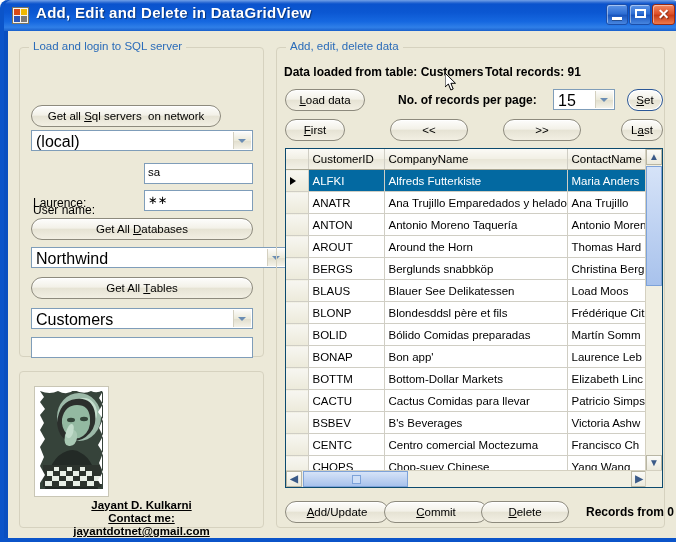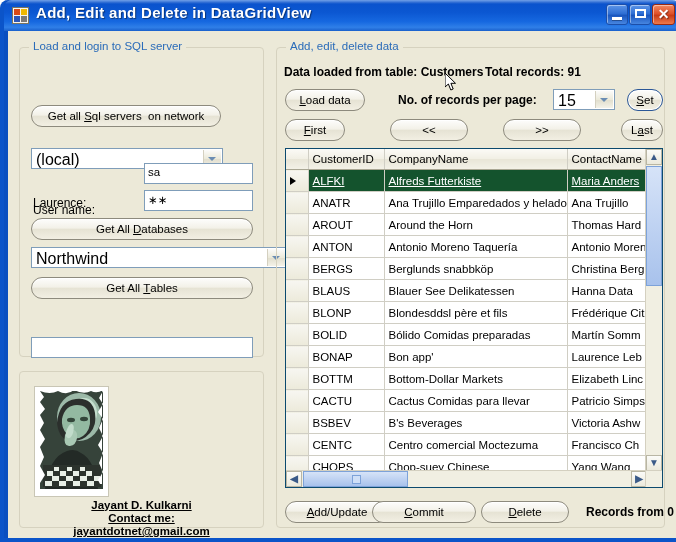--- a/index.html
+++ b/index.html
@@ -189,21 +189,21 @@
   .lbl {
     position: absolute;
     font-size: 12px;
     color: #000;
     white-space: nowrap;
   }
   .lbl-bold { font-weight: bold; }
 
   
   #btn-getservers { left: 23px; top: 74px;  width: 190px; height: 22px; line-height: 20px; }
-  #cmb-server     { left: 23px; top: 117px; width: 192px; height: 21px; }
+  #cmb-server     { left: 23px; top: 99px; width: 222px; height: 21px; }
   #lbl-user       { left: 25px; top: 137px; margin-top: 35px; }
   #txt-user       { left: 136px; top: 132px; width: 109px; height: 21px; }
   #lbl-pass       { left: 25px; top: 165px; }
   #txt-pass       { left: 136px; top: 159px; width: 109px; height: 21px; }
   #btn-getdbs     { left: 23px; top: 187px; width: 222px; height: 22px; line-height: 20px; }
   #cmb-db         { left: 23px; top: 216px; width: 256px; height: 21px; }
   #btn-gettables  { left: 23px; top: 246px; width: 222px; height: 22px; line-height: 20px; }
   #cmb-table      { left: 23px; top: 277px; width: 222px; height: 21px; }
   #txt-blank      { left: 23px; top: 306px; width: 222px; height: 21px; }
 
@@ -236,21 +236,21 @@
   #btn-loaddata   { left: 277px; top: 58px; width: 80px;  height: 22px; line-height: 20px; }
   #lbl-perpage    { left: 390px; top: 62px; }
   #cmb-perpage    { left: 545px; top: 58px; width: 62px;  height: 21px; }
   #btn-set        { left: 619px; top: 58px; width: 36px;  height: 22px; line-height: 20px; }
   #btn-first      { left: 277px; top: 88px; width: 60px;  height: 22px; line-height: 20px; }
   #btn-prev       { left: 382px; top: 88px; width: 78px;  height: 22px; line-height: 20px; }
   #btn-next       { left: 495px; top: 88px; width: 78px;  height: 22px; line-height: 20px; }
   #btn-last       { left: 613px; top: 88px; width: 42px;  height: 22px; line-height: 20px; }
 
   #btn-addupdate  { left: 277px; top: 470px; width: 104px; height: 22px; line-height: 20px; }
-  #btn-commit     { left: 364px; top: 470px; width: 104px; height: 22px; line-height: 20px; }
+  #btn-commit     { left: 376px; top: 470px; width: 104px; height: 22px; line-height: 20px; }
   #btn-delete     { left: 473px; top: 470px; width: 88px; height: 22px; line-height: 20px; }
   #lbl-range      { left: 578px; top: 474px; }
 
   
   #grid {
     position: absolute;
     left: 277px; top: 117px;
     width: 378px; height: 340px;
     box-sizing: border-box;
     border: 1px solid #0c4a6e;
@@ -304,21 +304,21 @@
     border-right: 1px solid #a9a693;
   }
   .rowarrow {
     display:inline-block;
     width:0;height:0;
     border-top:4px solid transparent;
     border-bottom:4px solid transparent;
     border-left:6px solid #000;
     vertical-align: middle;
   }
-  tr.selected td.datacell { background: #14532d; color: #ffffff; text-decoration: underline; }
+  tr.selected td.datacell { background: #0369a1; color: #ffffff; }
 
   
   .sb-v {
     position: absolute;
     right: 0; top: 0;
     width: 17px; height: 322px;
     background: #f1efe2;
     border-left: 1px solid #d4d0c0;
     box-sizing: border-box;
   }
@@ -419,20 +419,24 @@
 
     <div class="combo" id="cmb-db">
       <span class="cval">Northwind</span>
       <span class="carrow"></span>
     </div>
 
     <div class="btn" id="btn-gettables">
       <span>Get All <span class="u">T</span>ables</span>
     </div>
 
+    <div class="combo" id="cmb-table">
+      <span class="cval">Customers</span>
+      <span class="carrow"></span>
+    </div>
 
     <div class="txt" id="txt-blank"></div>
 
     <div class="groupbox" id="gb-about"></div>
 
     <div id="portrait">
       <svg width="73" height="109" viewBox="0 0 73 109" xmlns="http://www.w3.org/2000/svg">
         <rect x="0" y="0" width="73" height="109" fill="#ffffff"></rect>
         <g>
           <rect x="5" y="4" width="63" height="98" fill="#3d4a3f"></rect>
@@ -547,41 +551,41 @@
                 <td class="datacell">Maria Anders</td>
               </tr>
               <tr>
                 <td class="selcell"></td>
                 <td class="datacell">ANATR</td>
                 <td class="datacell">Ana Trujillo Emparedados y helados</td>
                 <td class="datacell">Ana Trujillo</td>
               </tr>
               <tr>
                 <td class="selcell"></td>
+                <td class="datacell">ANTON</td>
+                <td class="datacell">Antonio Moreno Taquería</td>
+                <td class="datacell">Antonio Moren</td>
+              </tr>
+              <tr>
+                <td class="selcell"></td>
                 <td class="datacell">AROUT</td>
                 <td class="datacell">Around the Horn</td>
                 <td class="datacell">Thomas Hard</td>
               </tr>
               <tr>
                 <td class="selcell"></td>
-                <td class="datacell">ANTON</td>
-                <td class="datacell">Antonio Moreno Taquería</td>
-                <td class="datacell">Antonio Moren</td>
-              </tr>
-              <tr>
-                <td class="selcell"></td>
                 <td class="datacell">BERGS</td>
                 <td class="datacell">Berglunds snabbköp</td>
                 <td class="datacell">Christina Berg</td>
               </tr>
               <tr>
                 <td class="selcell"></td>
                 <td class="datacell">BLAUS</td>
                 <td class="datacell">Blauer See Delikatessen</td>
-                <td class="datacell">Hanna Data</td>
+                <td class="datacell">Load Moos</td>
               </tr>
               <tr>
                 <td class="selcell"></td>
                 <td class="datacell">BLONP</td>
                 <td class="datacell">Blondesddsl père et fils</td>
                 <td class="datacell">Frédérique Cit</td>
               </tr>
               <tr>
                 <td class="selcell"></td>
                 <td class="datacell">BOLID</td>

